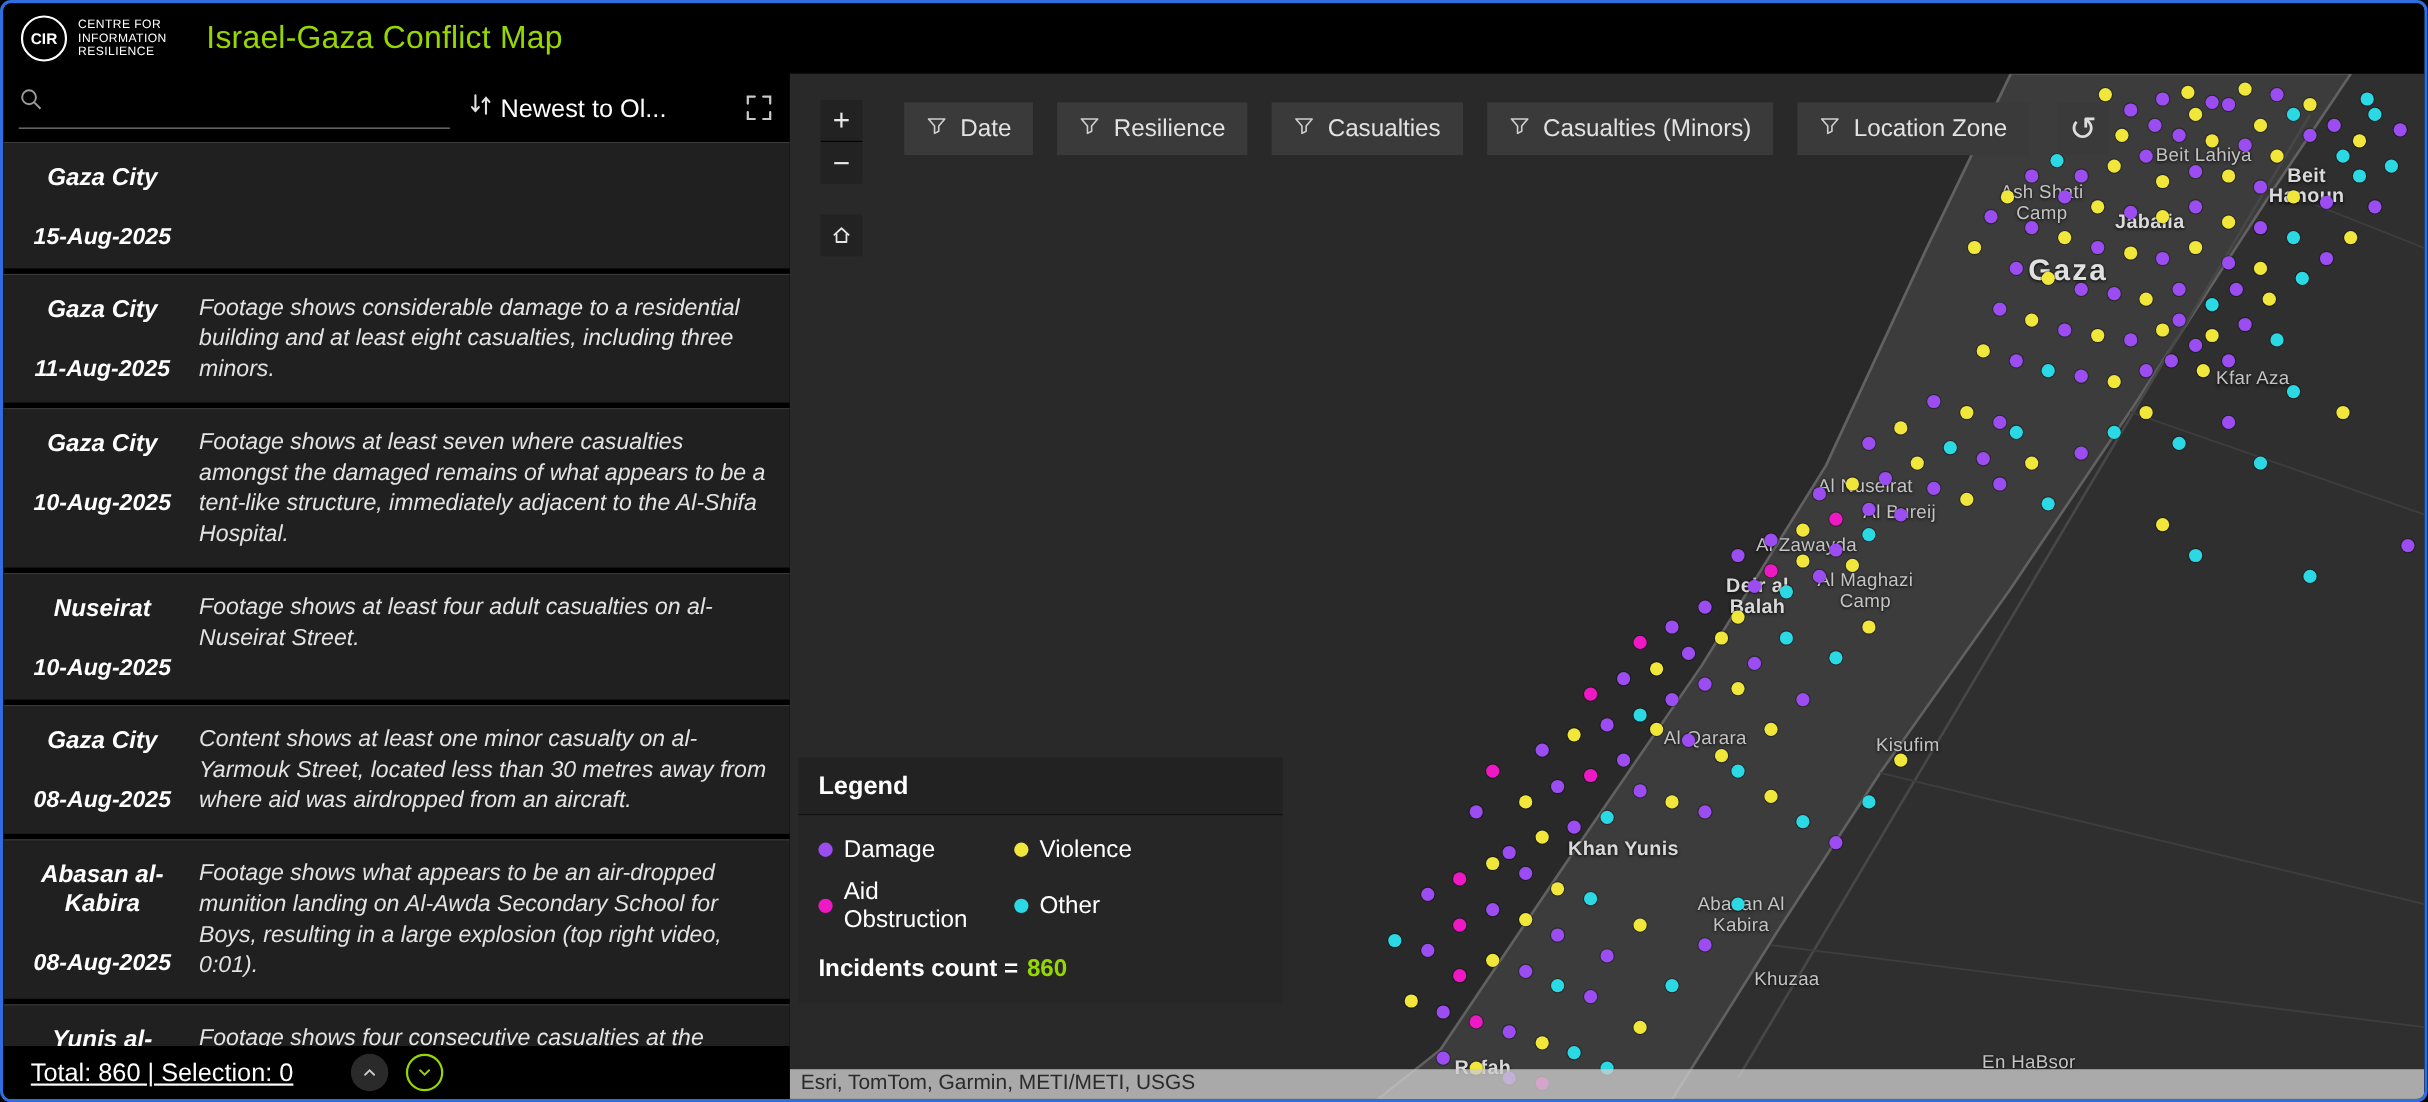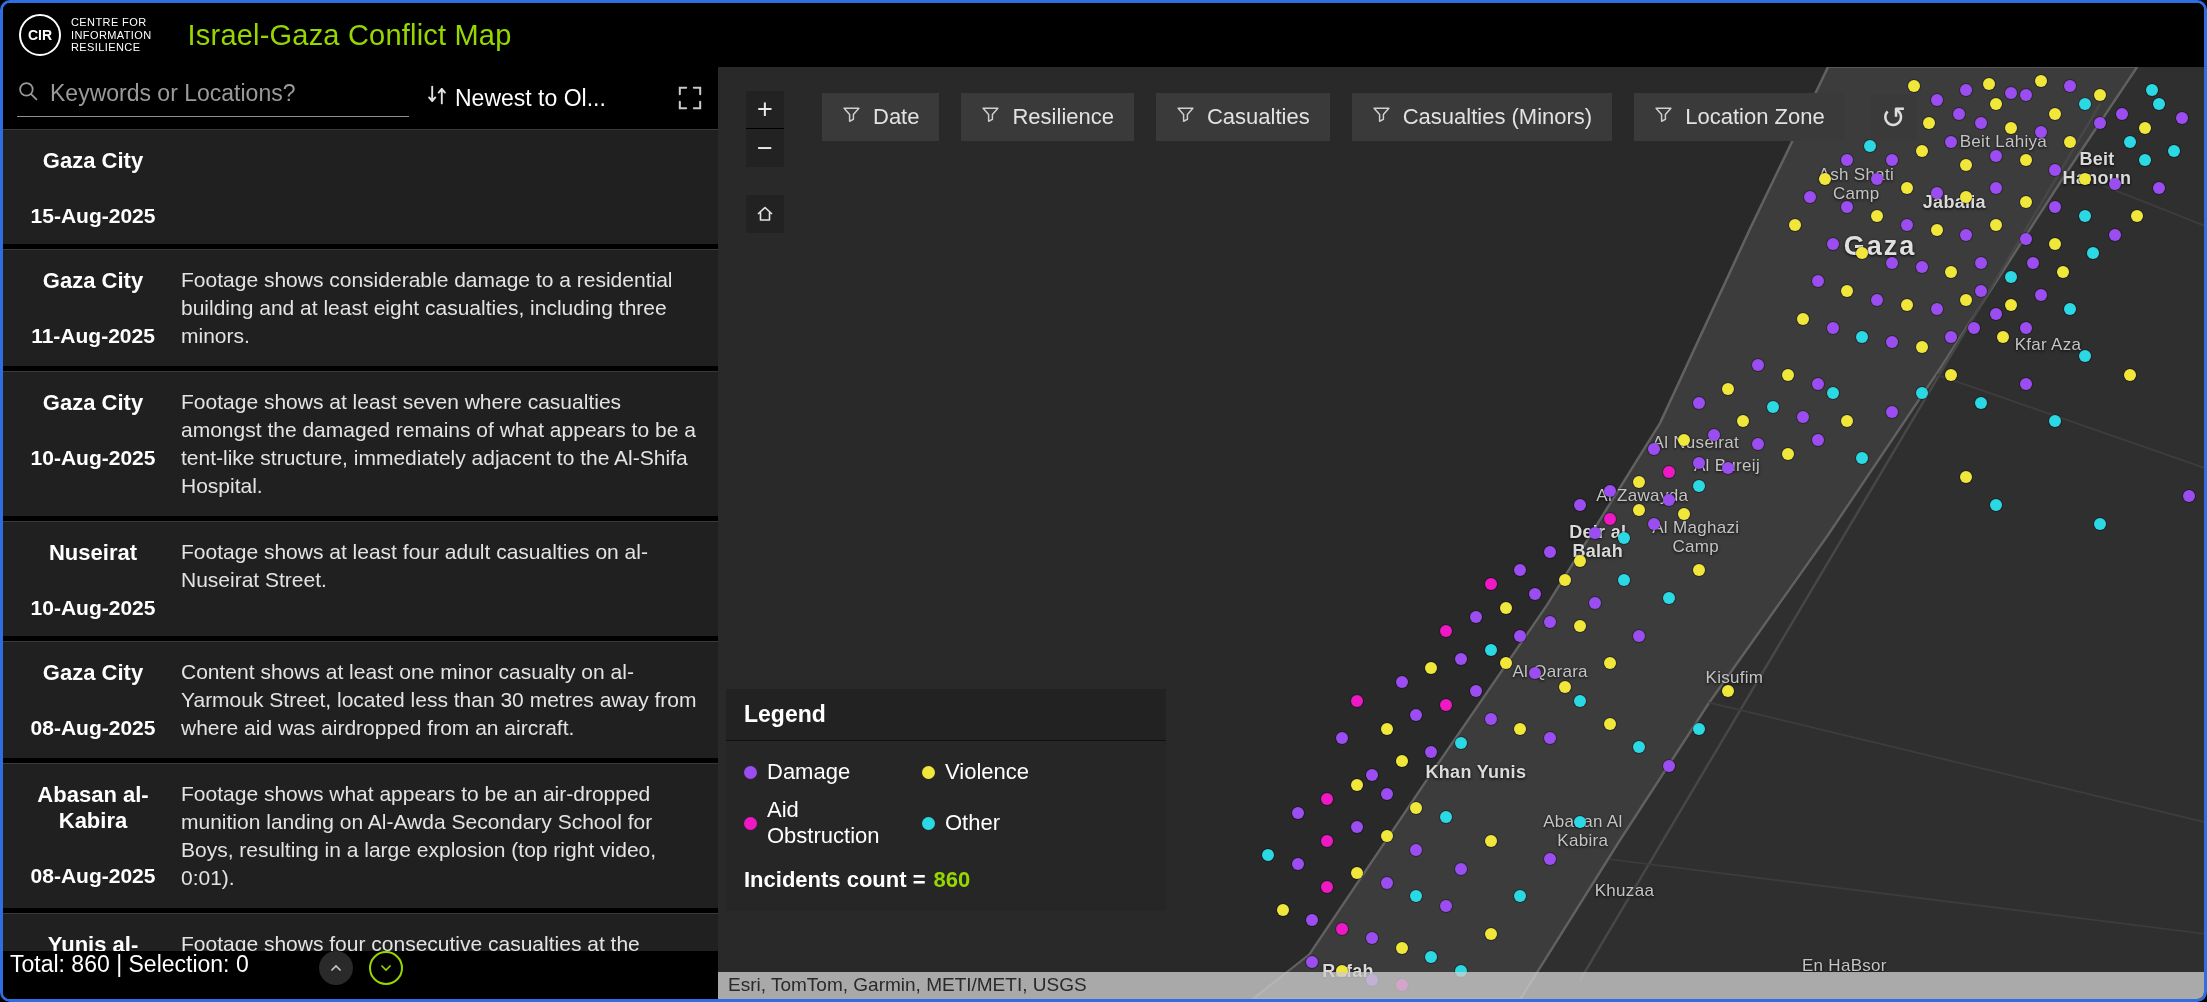--- a/index.html
+++ b/index.html
@@ -17,28 +17,28 @@
 
   
   .sidebar { position:absolute; top:64px; left:0; width:715px; bottom:0; background:#000; }
   .searchrow { height:62px; display:flex; align-items:center; padding:0 14px; gap:16px; }
   .searchbox { width:392px; display:flex; align-items:center; gap:10px; border-bottom:1px solid #8f8f8f; padding-bottom:9px; }
   .searchbox input { flex:1; background:transparent; border:none; outline:none; color:#ddd; font-size:23px; font-family:inherit; }
   .searchbox input::placeholder { color:#9a9a9a; }
   .sortctl { display:flex; align-items:center; gap:6px; color:#fff; font-size:23px; white-space:nowrap; cursor:pointer; }
   .select-btn { margin-left:auto; background:none; border:none; cursor:pointer; display:flex; }
 
-  .incident-list { position:absolute; top:62px; left:0; right:0; bottom:48px; overflow:hidden; display:flex; flex-direction:column; gap:5px; }
+  .incident-list { position:absolute; top:62px; left:0; right:0; bottom:48px; overflow:hidden; display:flex; flex-direction:column; gap:5px;font-style:italic; }
   .card { background:#202020; border-top:1px solid #3a3a3a; display:flex; padding:16px 10px; flex:none; cursor:pointer; }
   .card-left { width:160px; flex:none; text-align:center; color:#fff; display:flex; flex-direction:column; gap:30px; padding-top:2px; }
   .card-loc { font-size:22px; font-weight:700; line-height:26px; }
   .card-date { font-size:21px; font-weight:700; }
   .card-text { flex:1; color:#e3e3e3; font-size:21px; line-height:28px; padding:0 6px 0 8px; }
 
-  .sidebar-footer { position:absolute; left:0; right:0; bottom:0; height:48px; background:#000; display:flex; padding-left:7px; color:#fff; font-size:23px; }
+  .sidebar-footer { position:absolute; left:0; right:0; bottom:0; height:48px; background:#000; display:flex; align-items:center; padding-left:25px; color:#fff; font-size:23px;text-decoration:underline; }
   .pager { position:absolute; left:50%; transform:translateX(-50%); display:flex; gap:16px; }
   .pager button { width:34px; height:34px; border-radius:50%; display:flex; align-items:center; justify-content:center; cursor:pointer; }
   .pager .up { background:#2a2a2a; border:none; }
   .pager .down { background:transparent; border:2px solid var(--accent); }
 
   
   .map { position:absolute; top:64px; left:715px; right:0; bottom:0; background:#2f2f2f; overflow:hidden; }
   .basemap { position:absolute; inset:0; width:100%; height:100%; }
   .maplabel { position:absolute; transform:translate(-50%,-50%); color:#c4c4c4; font-size:17px; text-align:center; white-space:pre-line; text-shadow:0 1px 3px rgba(0,0,0,.9); letter-spacing:.3px; line-height:19px; pointer-events:none; }
   .maplabel.md { font-size:18px; font-weight:700; color:#dadada; }
@@ -84,21 +84,20 @@
 
   <div class="sidebar">
     <div class="searchrow">
       <div class="searchbox">
         <span>
           <svg width="23" height="23" viewBox="0 0 22 22" fill="none">
               <circle cx="9" cy="9" r="6" stroke="#9a9a9a" stroke-width="1.7"></circle>
               <line x1="13.5" y1="13.5" x2="19" y2="19" stroke="#9a9a9a" stroke-width="1.7"></line>
             </svg>
         </span>
-        <input value="" placeholder="Keywords or Locations?" style="">
       </div>
       <div class="sortctl">
         <span>
           <svg width="24" height="24" viewBox="0 0 20 20" fill="none" stroke="#e0e0e0" stroke-width="1.6" stroke-linecap="round">
               <path d="M6 3v12M6 15l-2.6-3M6 15l2.6-3"></path>
               <path d="M14 17V5M14 5l-2.6 3M14 5l2.6 3"></path>
             </svg>
         </span>
         <span>Newest to Ol...</span>
       </div>

